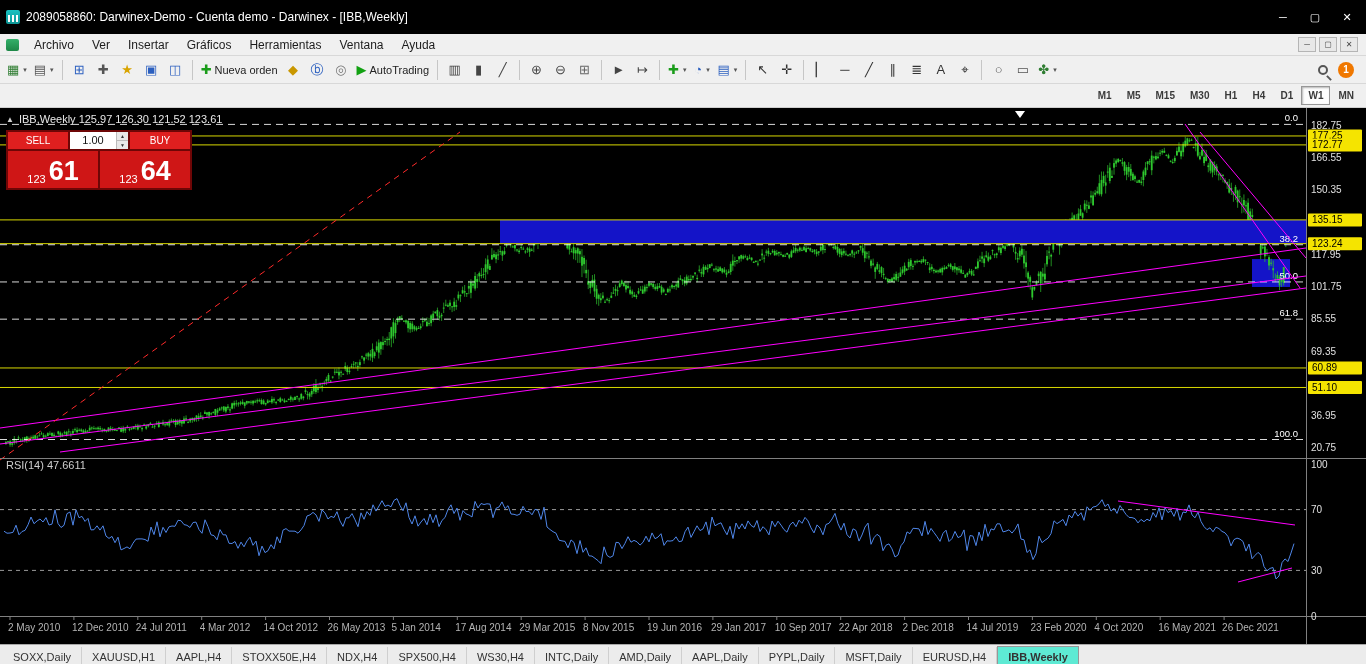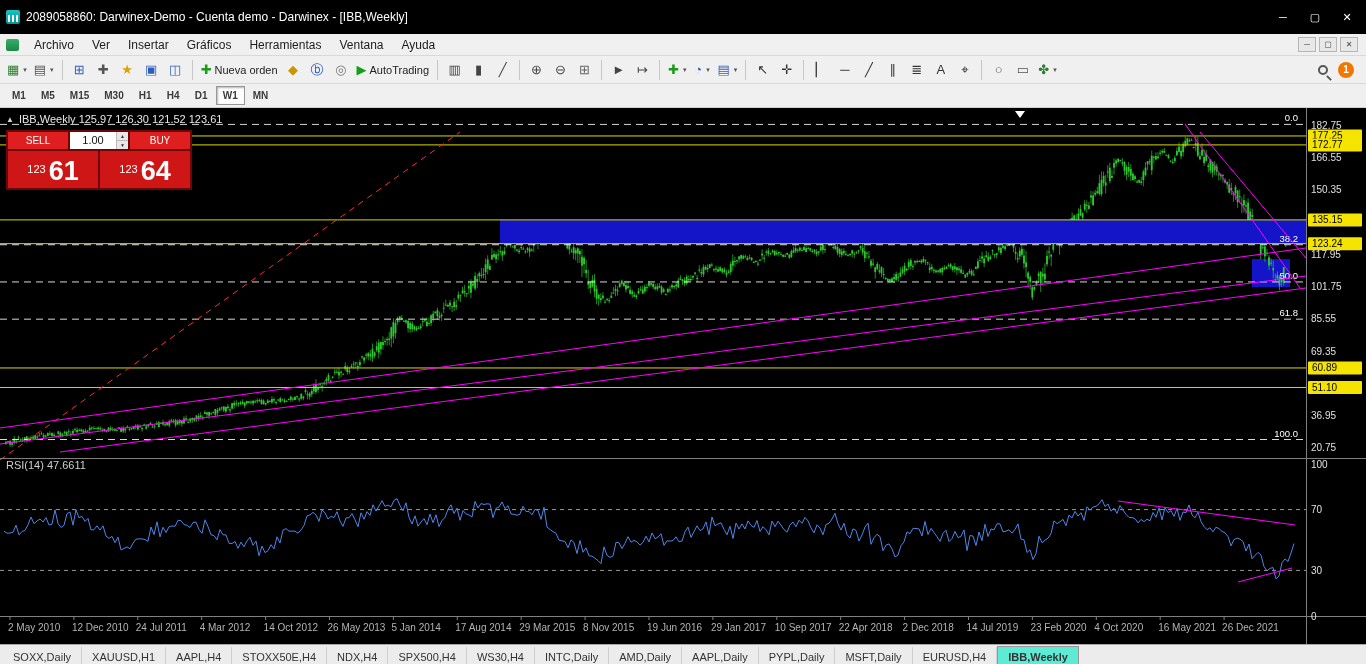--- a/index.html
+++ b/index.html
@@ -25,40 +25,40 @@
   .tbtn{height:24px;min-width:23px;border:1px solid transparent;background:transparent;display:flex;align-items:center;justify-content:center;gap:3px;font-family:inherit;padding:0 2px;cursor:pointer;}
   .glyph{font-size:13px;line-height:1;}
   .tlabel{font-size:11px;color:#222;}
   .dd{font-size:7px;color:#555;margin-left:1px;}
   .tsep{width:1px;height:20px;background:#c6c6c6;margin:0 4px;flex:none;}
   .toolbar-right{display:flex;align-items:center;gap:10px;padding-right:8px;}
   .search-lens{width:10px;height:10px;border:2px solid #555;border-radius:50%;position:relative;cursor:pointer;}
   .search-lens::after{content:"";position:absolute;width:2px;height:6px;background:#555;left:8px;top:8px;transform:rotate(-45deg);}
   .notif{width:16px;height:16px;border-radius:50%;background:#f07800;color:#fff;font-size:10px;font-weight:bold;text-align:center;line-height:16px;cursor:pointer;}
   
-  .tfbar{height:24px;background:#f0f0f0;border-bottom:1px solid #cfcfcf;display:flex;align-items:center;padding:0 5px;gap:1px;}
+  .tfbar{height:24px;background:#f0f0f0;border-bottom:1px solid #cfcfcf;display:flex;align-items:center;padding:0 5px;gap:1px;justify-content:flex-end;}
   .tfbtn{height:19px;min-width:27px;font-size:10px;font-weight:bold;color:#3a3a3a;background:transparent;border:1px solid transparent;cursor:pointer;font-family:inherit;}
   .tfbtn.active{background:#fdfdfd;border:1px solid #979797;box-shadow:inset 1px 1px 2px rgba(0,0,0,.28);}
   
   .chartarea{position:relative;width:1366px;height:536px;background:#000;}
   #chart-svg{position:absolute;inset:0;}
   #chart-svg text{font-family:"Liberation Sans",sans-serif;}
   .symbol-info{position:absolute;left:6px;top:5px;color:#e8e8e8;font-size:11px;display:flex;gap:5px;align-items:center;z-index:5;}
   .symbol-info .tri{font-size:8px;color:#d0d0d0;}
   .trade-panel{position:absolute;left:6px;top:22px;width:186px;z-index:5;background:#6e0606;padding:2px;}
   .tp-row{display:flex;height:17px;gap:2px;}
   .tp-sell,.tp-buy{flex:1;background:#df1f1f;color:#fff;border:none;font-size:10px;font-weight:normal;font-family:inherit;cursor:pointer;}
   .tp-vol{width:58px;background:#fff;display:flex;align-items:stretch;font-size:11px;color:#111;}
   .tp-vol .val{flex:1;text-align:center;line-height:17px;}
   .spin{display:flex;flex-direction:column;width:12px;border-left:1px solid #bbb;}
   .spin i{font-style:normal;font-size:5px;flex:1;line-height:8px;text-align:center;color:#333;background:#e8e8e8;cursor:pointer;}
   .spin i:first-child{border-bottom:1px solid #bbb;}
   .tp-prices{display:flex;gap:2px;margin-top:2px;}
   .tp-price{flex:1;height:37px;background:#cf1616;color:#fff;display:flex;align-items:flex-end;justify-content:center;gap:3px;padding-bottom:3px;cursor:pointer;}
-  .tp-price .small{font-size:11px;line-height:1;margin-bottom:10px;text-align:center;}
+  .tp-price .small{font-size:11px;line-height:1;text-align:center;}
   .tp-price .big{font-size:27px;font-weight:bold;line-height:1;margin-top:39px;}
   .rsi-label{position:absolute;left:6px;top:351px;color:#cfcfcf;font-size:11px;z-index:5;}
   
   .tabsbar{height:24px;background:#ececec;border-top:1px solid #a8a8a8;display:flex;align-items:flex-end;padding:0 3px;overflow:hidden;}
   .tab{font-size:11px;color:#333;padding:4px 10px 5px;border-right:1px solid #cfcfcf;cursor:pointer;white-space:nowrap;}
   .tab.active{background:#5eead4;font-weight:bold;border:1px solid #979797;border-bottom:none;}
   .statusstrip{height:8px;background:#f0f0f0;}
 </style>
 </head>
 <body>

